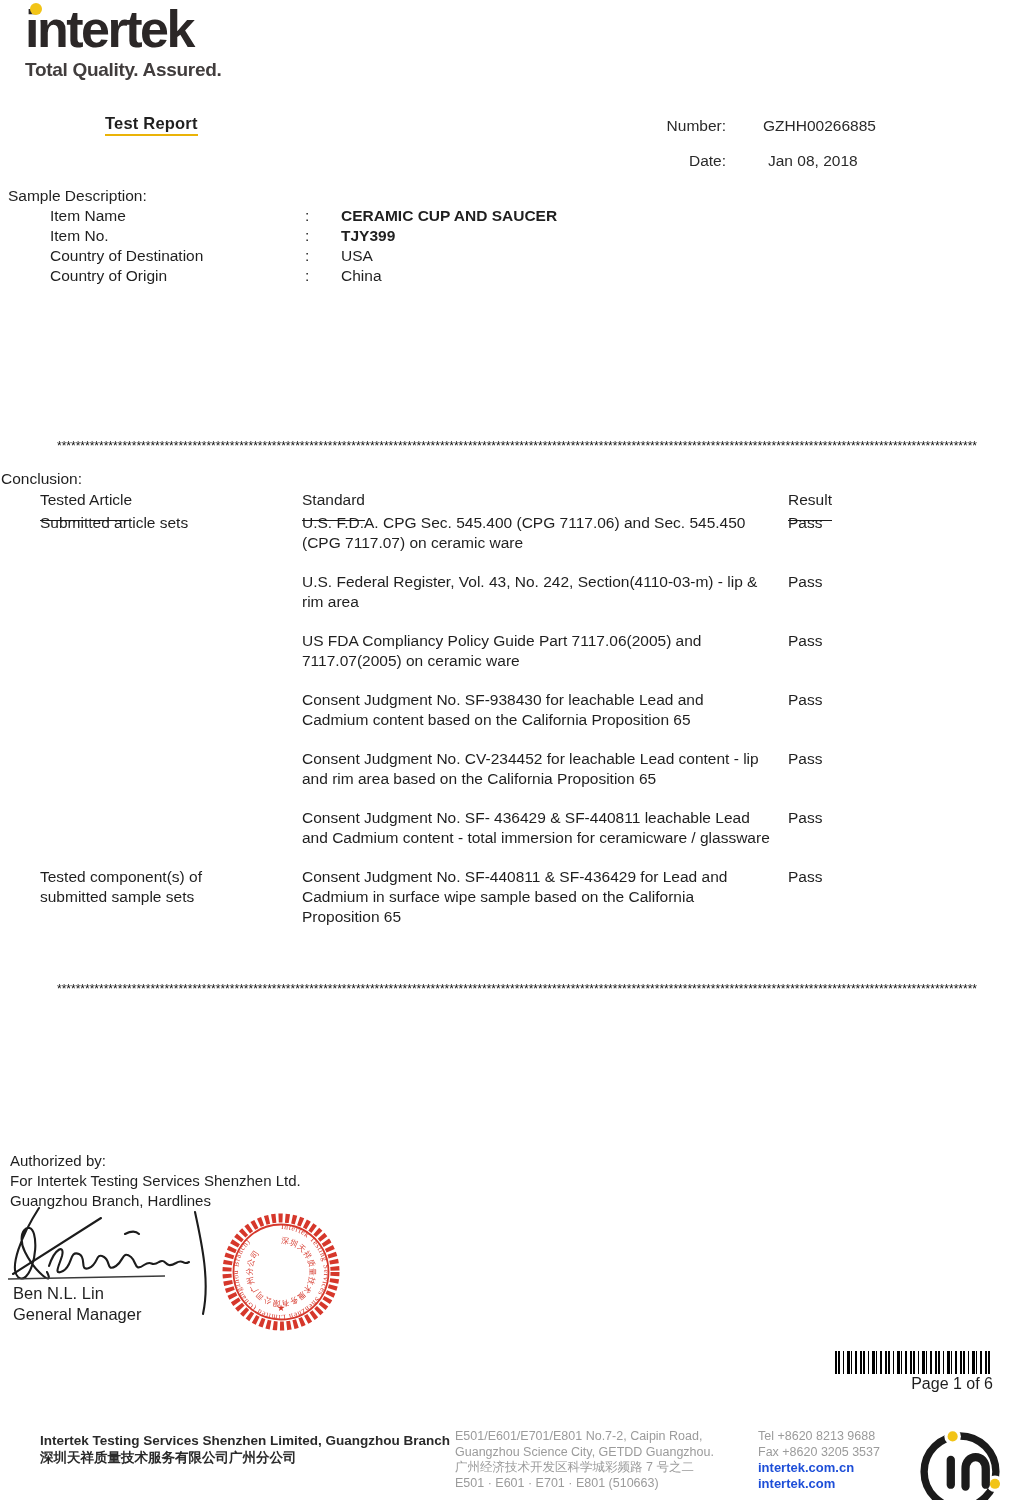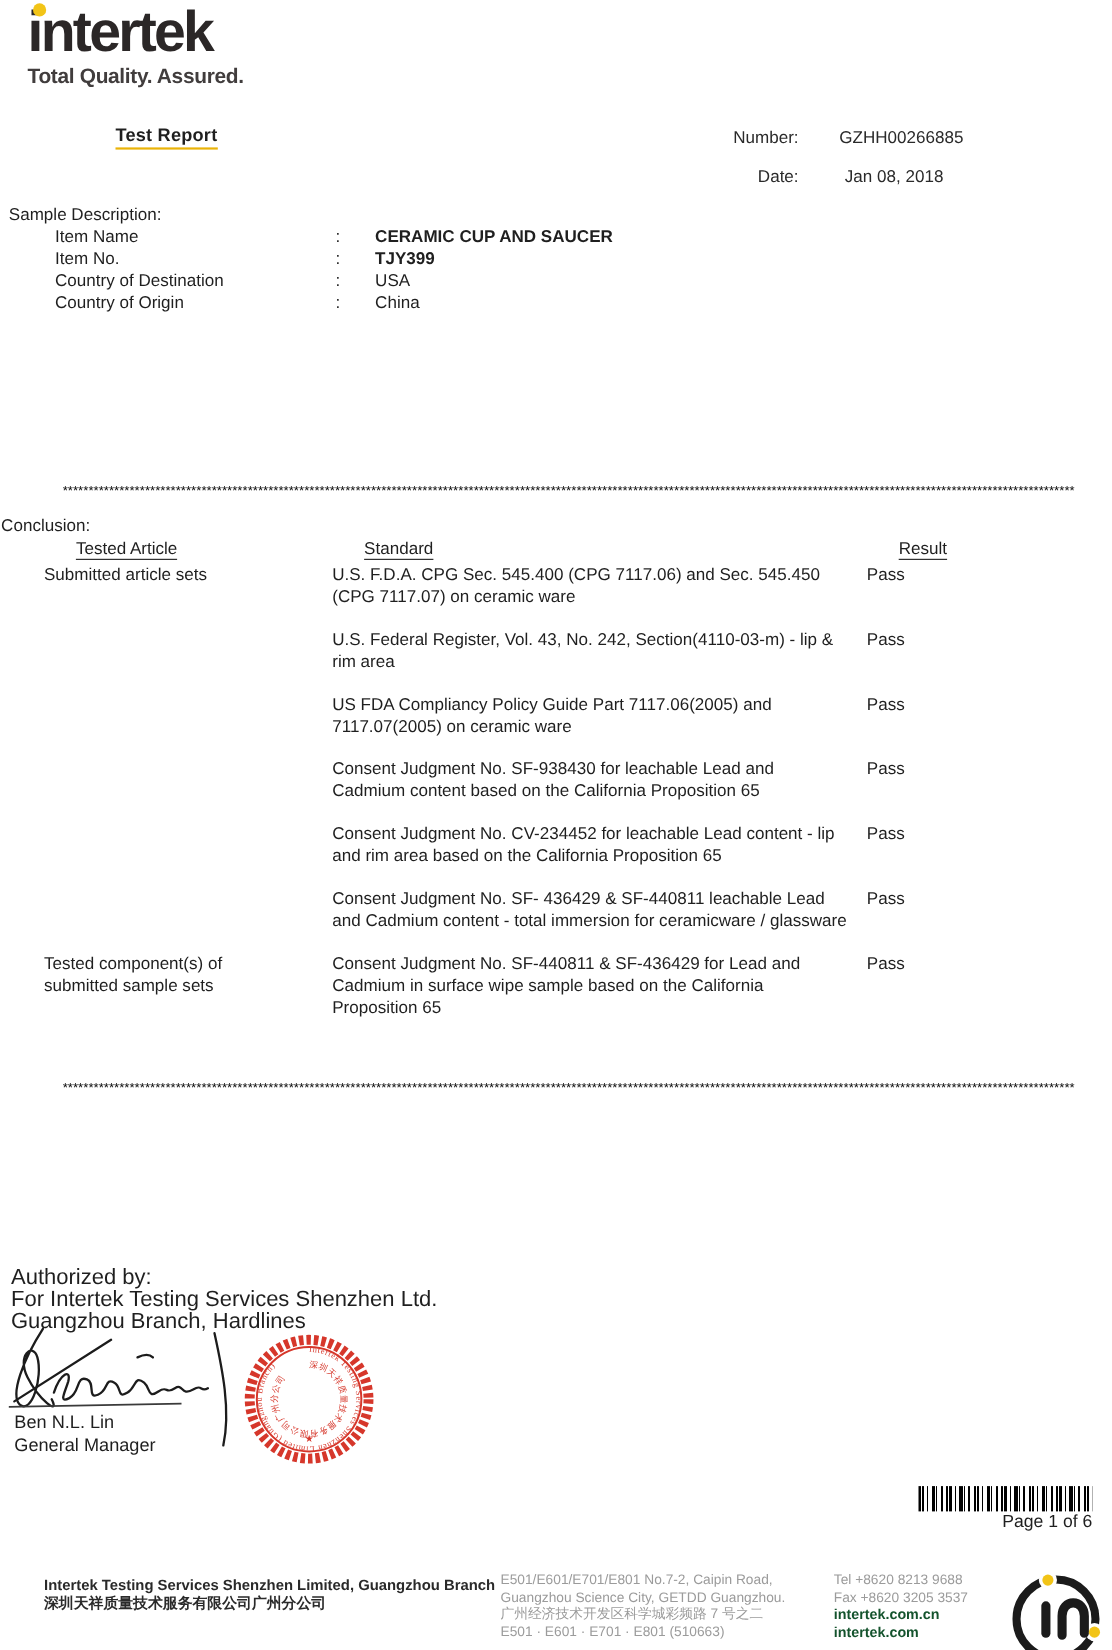--- a/index.html
+++ b/index.html
@@ -29,39 +29,39 @@
   
   .sep{position:absolute;left:57px;width:920px;height:14px;overflow:hidden;white-space:nowrap;
     font-size:12px;letter-spacing:0px;color:#111;line-height:12px;}
   
   .conclusion-heading{position:absolute;left:1px;top:470px;font-size:15.5px;}
   .ctable{position:absolute;left:40px;top:490px;width:945px;font-size:15.5px;line-height:20px;}
   .ctable-head{display:flex;margin-bottom:3px;}
   .col-article{width:262px;flex:none;padding-right:30px;box-sizing:border-box;}
   .col-standard{width:486px;flex:none;padding-right:14px;box-sizing:border-box;}
   .col-result{flex:1;}
-  .uline{border-bottom:1.5px solid #1c1c1c;padding-bottom:0px;margin-left:29px;}
+  .uline{border-bottom:1.5px solid #1c1c1c;padding-bottom:12px;}
   .cgroup{display:flex;}
   .crow{display:flex;margin-bottom:19px;}
   
-  .auth{position:absolute;left:10px;top:1151px;font-size:20px;line-height:20px;}
+  .auth{position:absolute;left:10px;top:1151px;font-size:15px;line-height:20px;}
   .signature-svg{position:absolute;left:5px;top:1202px;}
   .stamp-svg{position:absolute;left:219px;top:1210px;}
   .signer{position:absolute;left:13px;top:1283px;font-size:16.5px;line-height:21px;}
   
   .barcode{position:absolute;left:835px;top:1351px;width:158px;height:23px;
     background:
       repeating-linear-gradient(90deg,#000 0 2px,#fff 2px 3px,#000 3px 5px,#fff 5px 8px,#000 8px 9px,#fff 9px 12px,#000 12px 15px,#fff 15px 16px,#000 16px 17px,#fff 17px 20px,#000 20px 22px,#fff 22px 25px);
   }
   .page-indicator{position:absolute;left:835px;top:1375px;width:158px;text-align:right;font-size:16px;}
   
   .footer-left{position:absolute;left:40px;top:1432px;font-size:13.5px;font-weight:bold;color:#2a2a2a;line-height:17px;}
   .footer-mid{position:absolute;left:455px;top:1429px;font-size:12.5px;color:#9b9b9b;line-height:15.5px;}
   .footer-right{position:absolute;left:758px;top:1429px;font-size:12.5px;color:#9b9b9b;line-height:15.5px;}
-  .footer-right .web{color:#14532d;font-weight:bold;font-size:13px;}
+  .footer-right .web{color:#1d4ed8;font-weight:bold;font-size:13px;}
   .in-logo{position:absolute;left:914px;top:1424px;}
 </style>
 </head>
 <body>
 
 <div class="page">
 
   <div class="brand">
     <div class="brand-word">intertek</div>
     <div class="brand-dot"></div>

